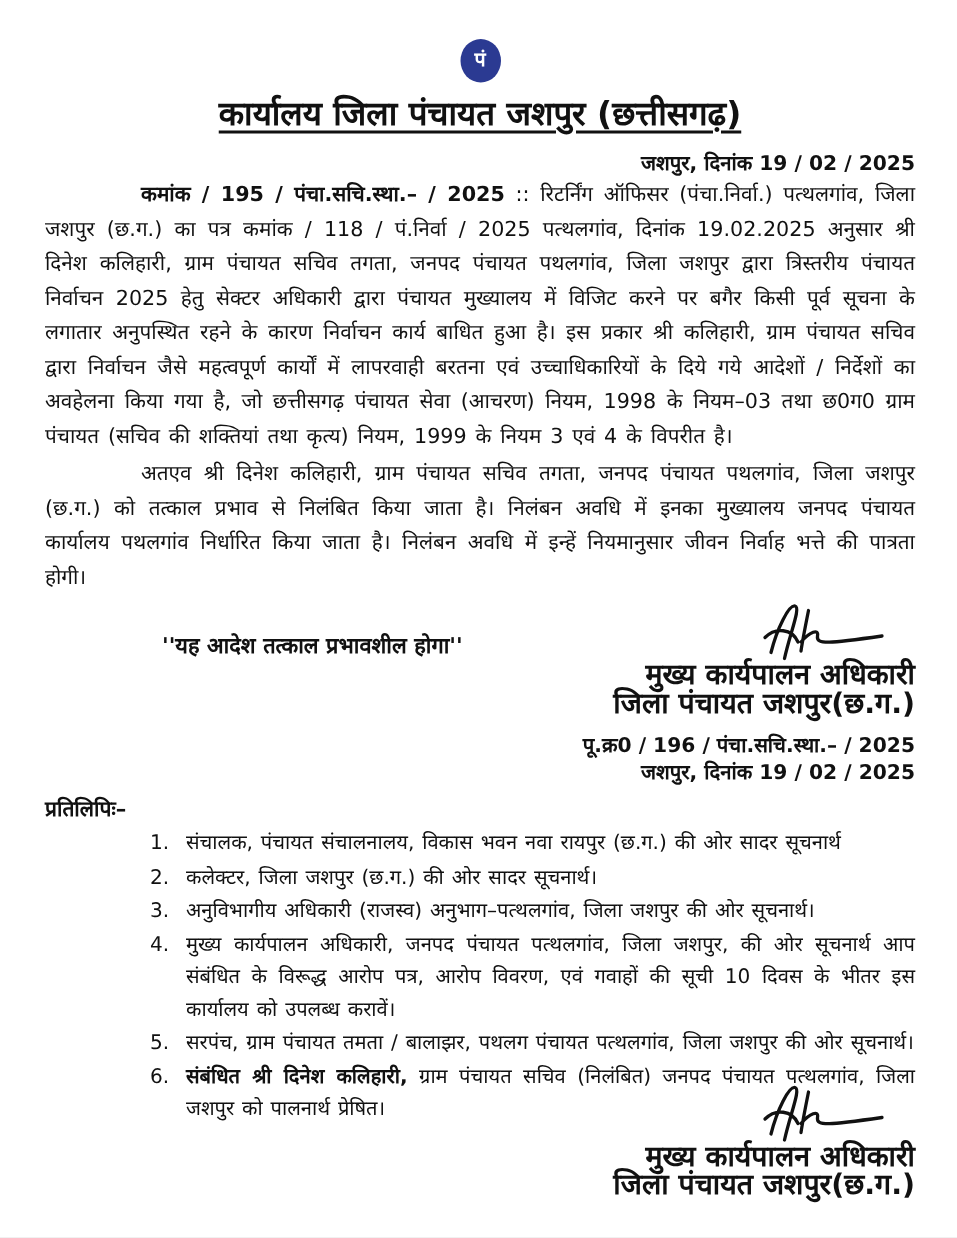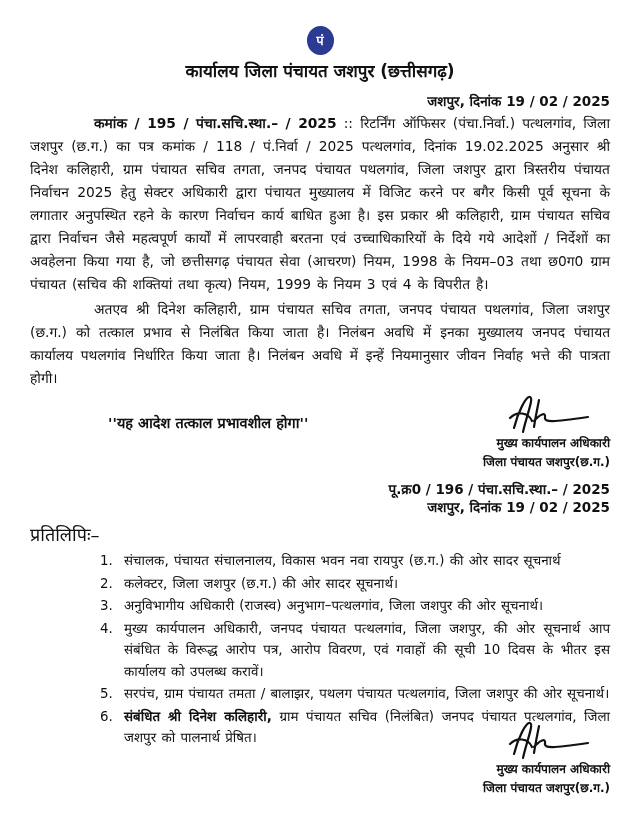--- a/index.html
+++ b/index.html
@@ -15,21 +15,22 @@
   .inner{padding:26px 28px 0 30px;}
   .center{text-align:center;}
   .logo{
     width:27px;height:29px;margin:0 auto 2px auto;
     background:#2b3a92;border-radius:50%;
     display:flex;align-items:center;justify-content:center;
     color:#fff;font-weight:bold;font-size:13px;line-height:1;
   }
   .title{
     display:inline-block;
-    font-size:17px;font-weight:bold;
+    font-size:22px;font-weight:bold;
+    text-decoration:underline;
     text-underline-offset:4px;
     margin-top:2px;
   }
   .order-heading{
     font-size:16px;font-weight:bold;
     margin-top:12px;
   }
   .date-line{
     text-align:right;
     font-weight:bold;font-size:13.5px;
@@ -49,31 +50,31 @@
     margin-top:0px;
   }
   .quote-line{
     font-weight:bold;font-size:14.5px;
     padding-left:78px;padding-top:22px;
     white-space:nowrap;
     text-align:right;
   }
   .sig-block{
     text-align:right;
-    font-weight:bold;font-size:12px;line-height:19px;
+    font-weight:bold;font-size:19px;line-height:19px;
   }
   .sig-scribble{display:block;margin-left:auto;margin-right:18px;}
   .ref-row{
     display:flex;justify-content:space-between;align-items:flex-end;
     font-weight:bold;font-size:13.5px;
     margin-top:8px;
     flex-direction:column;
   }
   .copies-heading{
-    font-weight:normal;font-size:18px;margin-top:6px;
+    font-weight:bold;font-size:14px;margin-top:6px;
   }
   ol.copies{
     margin:4px 0 0 0;
     padding-left:88px;
     font-size:13.4px;line-height:21.5px;
   }
   ol.copies li{
     text-align:justify;
     padding-left:6px;
     margin-bottom:1px;

